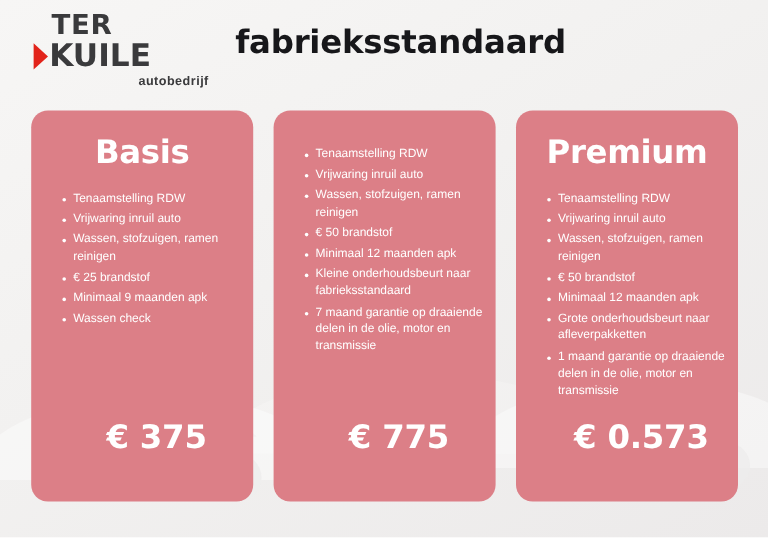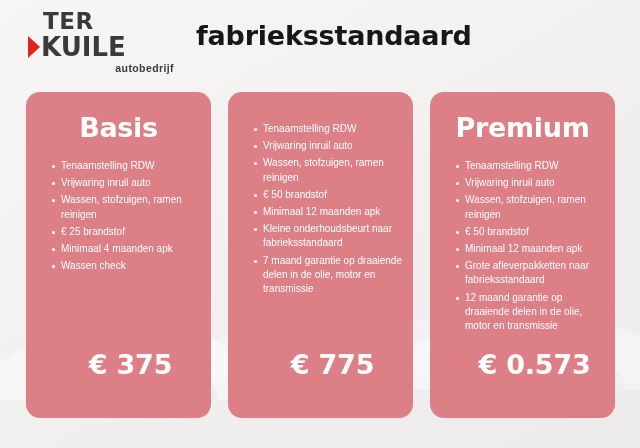--- a/index.html
+++ b/index.html
@@ -231,21 +231,21 @@
 
   <div id="cards">
 
     <div class="card">
       <div class="card-title">Basis</div>
       <ul class="card-list">
         <li>Tenaamstelling RDW</li>
         <li>Vrijwaring inruil auto</li>
         <li>Wassen, stofzuigen, ramen reinigen</li>
         <li>€ 25 brandstof</li>
-        <li>Minimaal 4 maanden apk</li>
+        <li>Minimaal 9 maanden apk</li>
         <li>Wassen check</li>
       </ul>
       <div class="card-price">€ 375</div>
     </div>
 
     <div class="card">
       <ul class="card-list">
         <li>Tenaamstelling RDW</li>
         <li>Vrijwaring inruil auto</li>
         <li>Wassen, stofzuigen, ramen reinigen</li>
@@ -258,20 +258,20 @@
     </div>
 
     <div class="card">
       <div class="card-title">Premium</div>
       <ul class="card-list">
         <li>Tenaamstelling RDW</li>
         <li>Vrijwaring inruil auto</li>
         <li>Wassen, stofzuigen, ramen reinigen</li>
         <li>€ 50 brandstof</li>
         <li>Minimaal 12 maanden apk</li>
-        <li>Grote afleverpakketten naar fabrieksstandaard</li>
-        <li>12 maand garantie op draaiende delen in de olie, motor en transmissie</li>
+        <li>Grote onderhoudsbeurt naar afleverpakketten</li>
+        <li>1 maand garantie op draaiende delen in de olie, motor en transmissie</li>
       </ul>
       <div class="card-price">€ 0.573</div>
     </div>
 
   </div>
 </div>
 
 </body></html>

